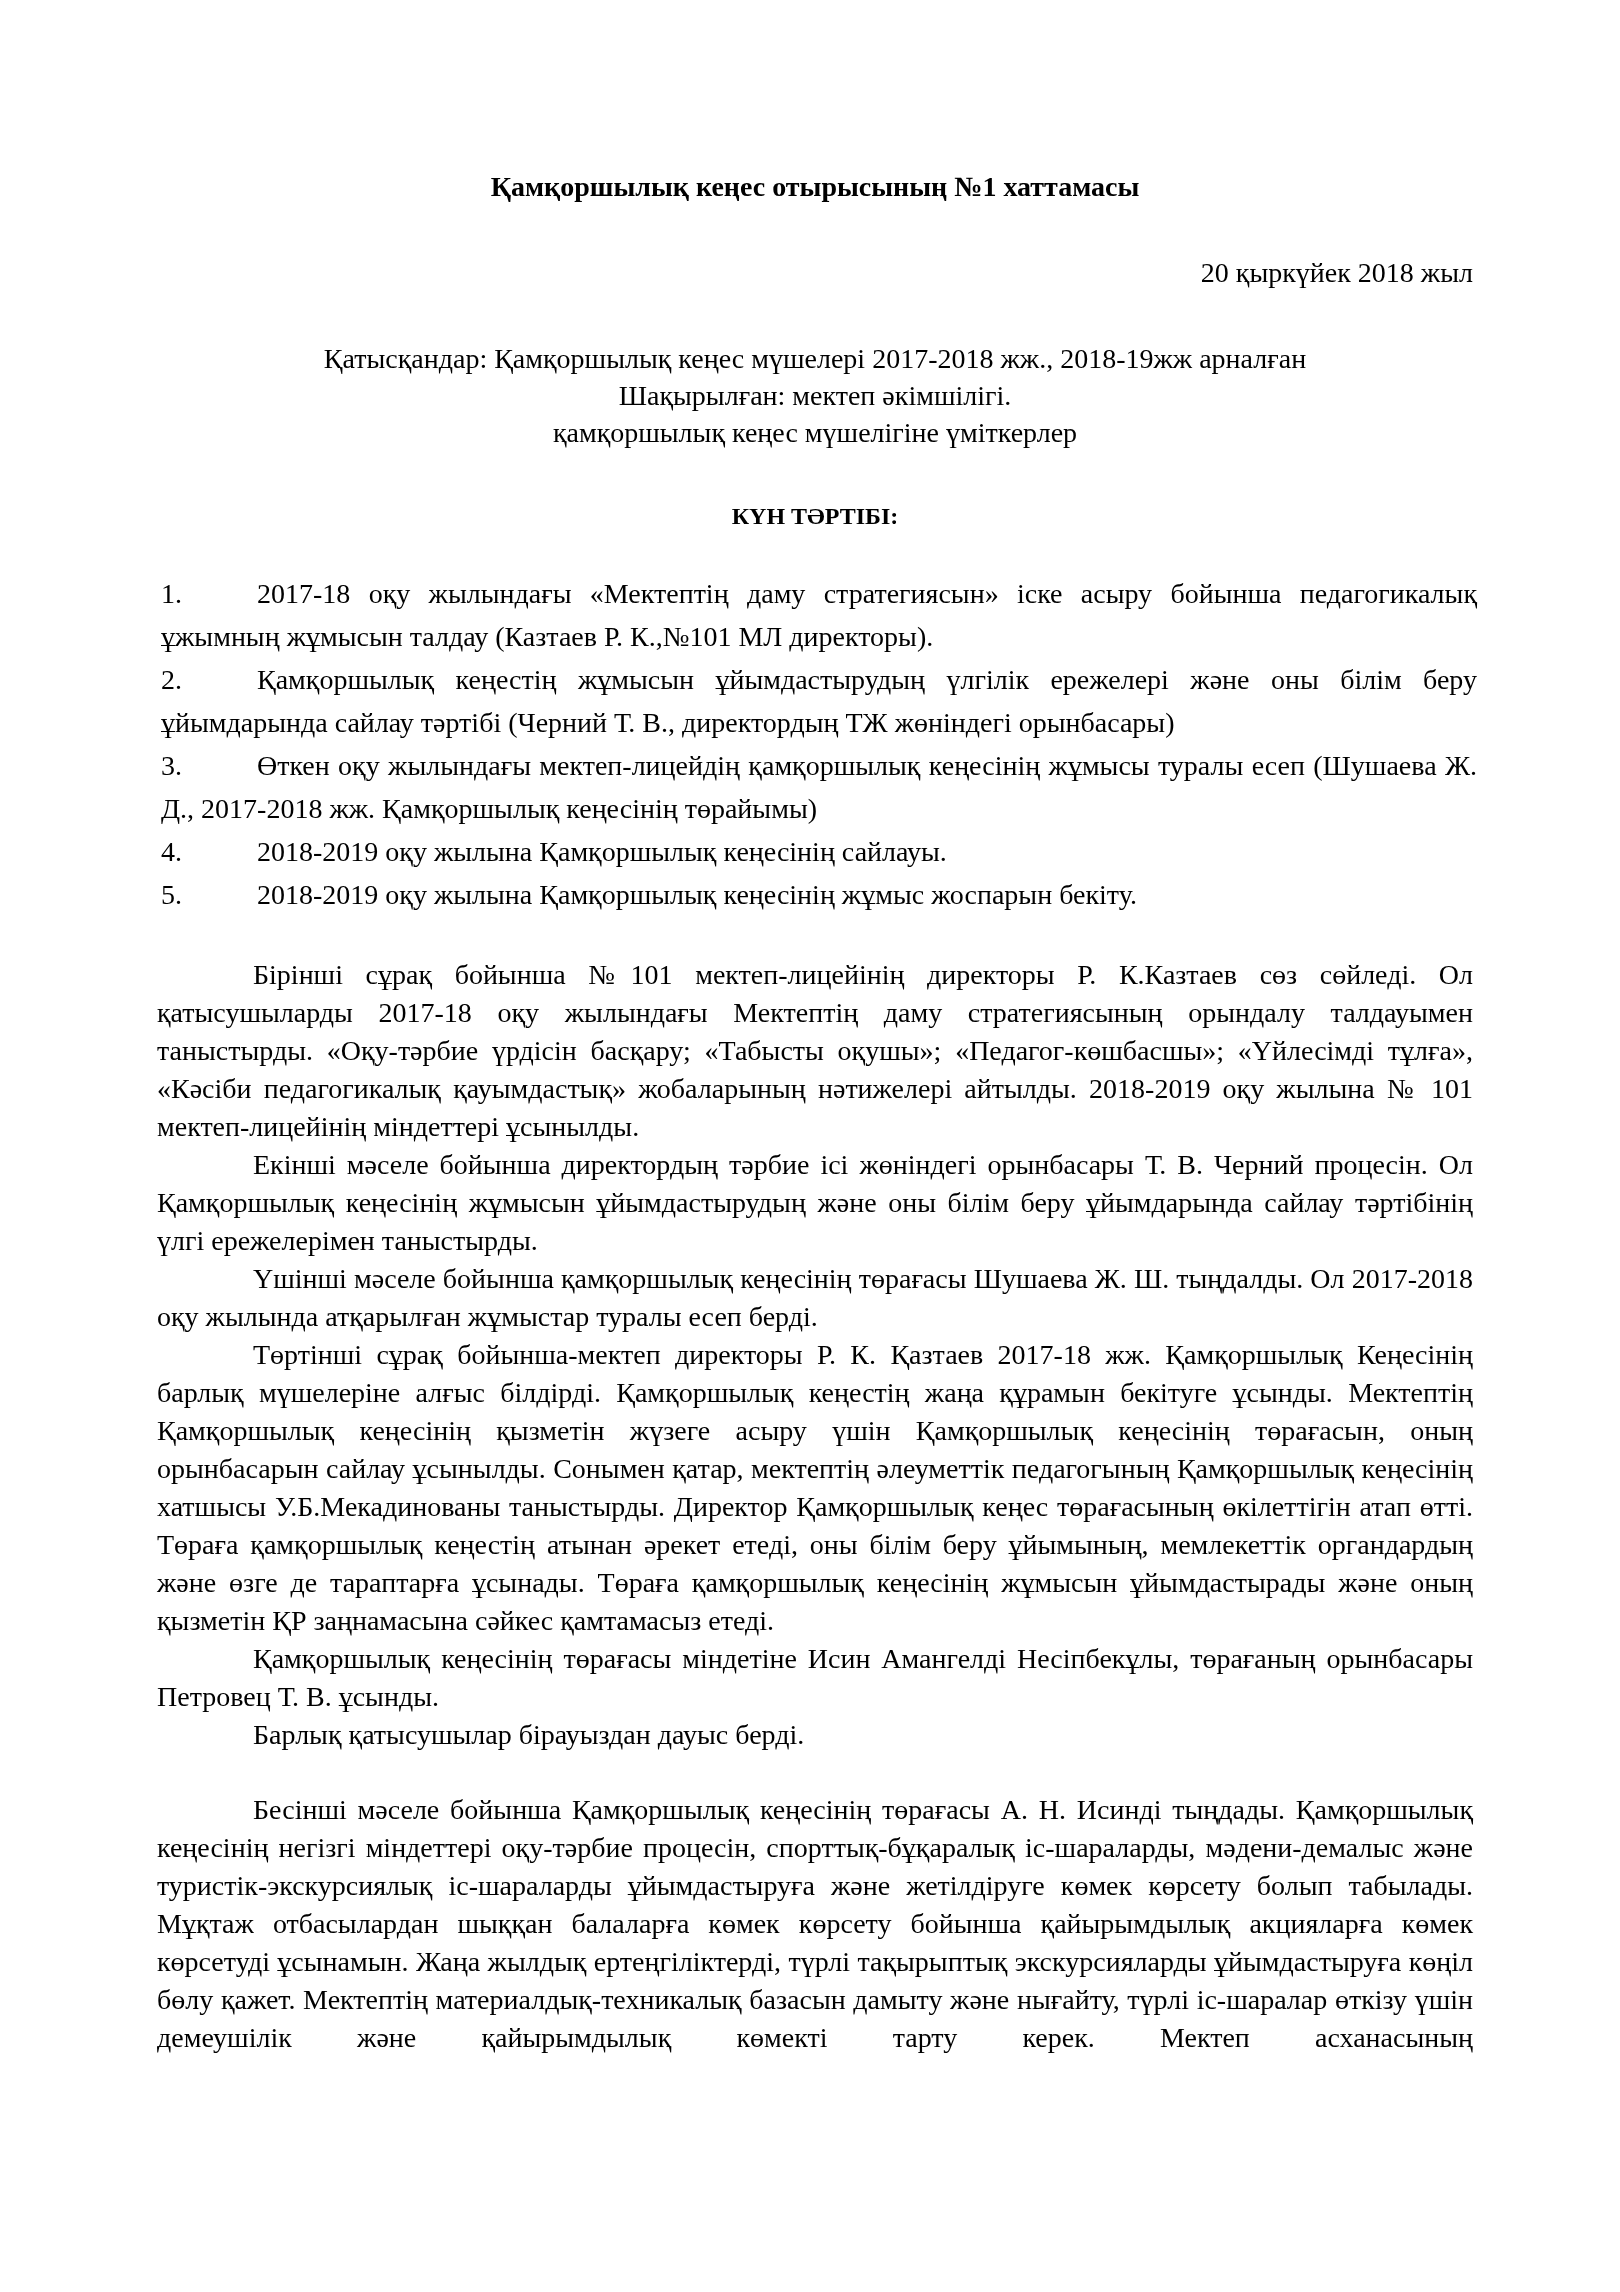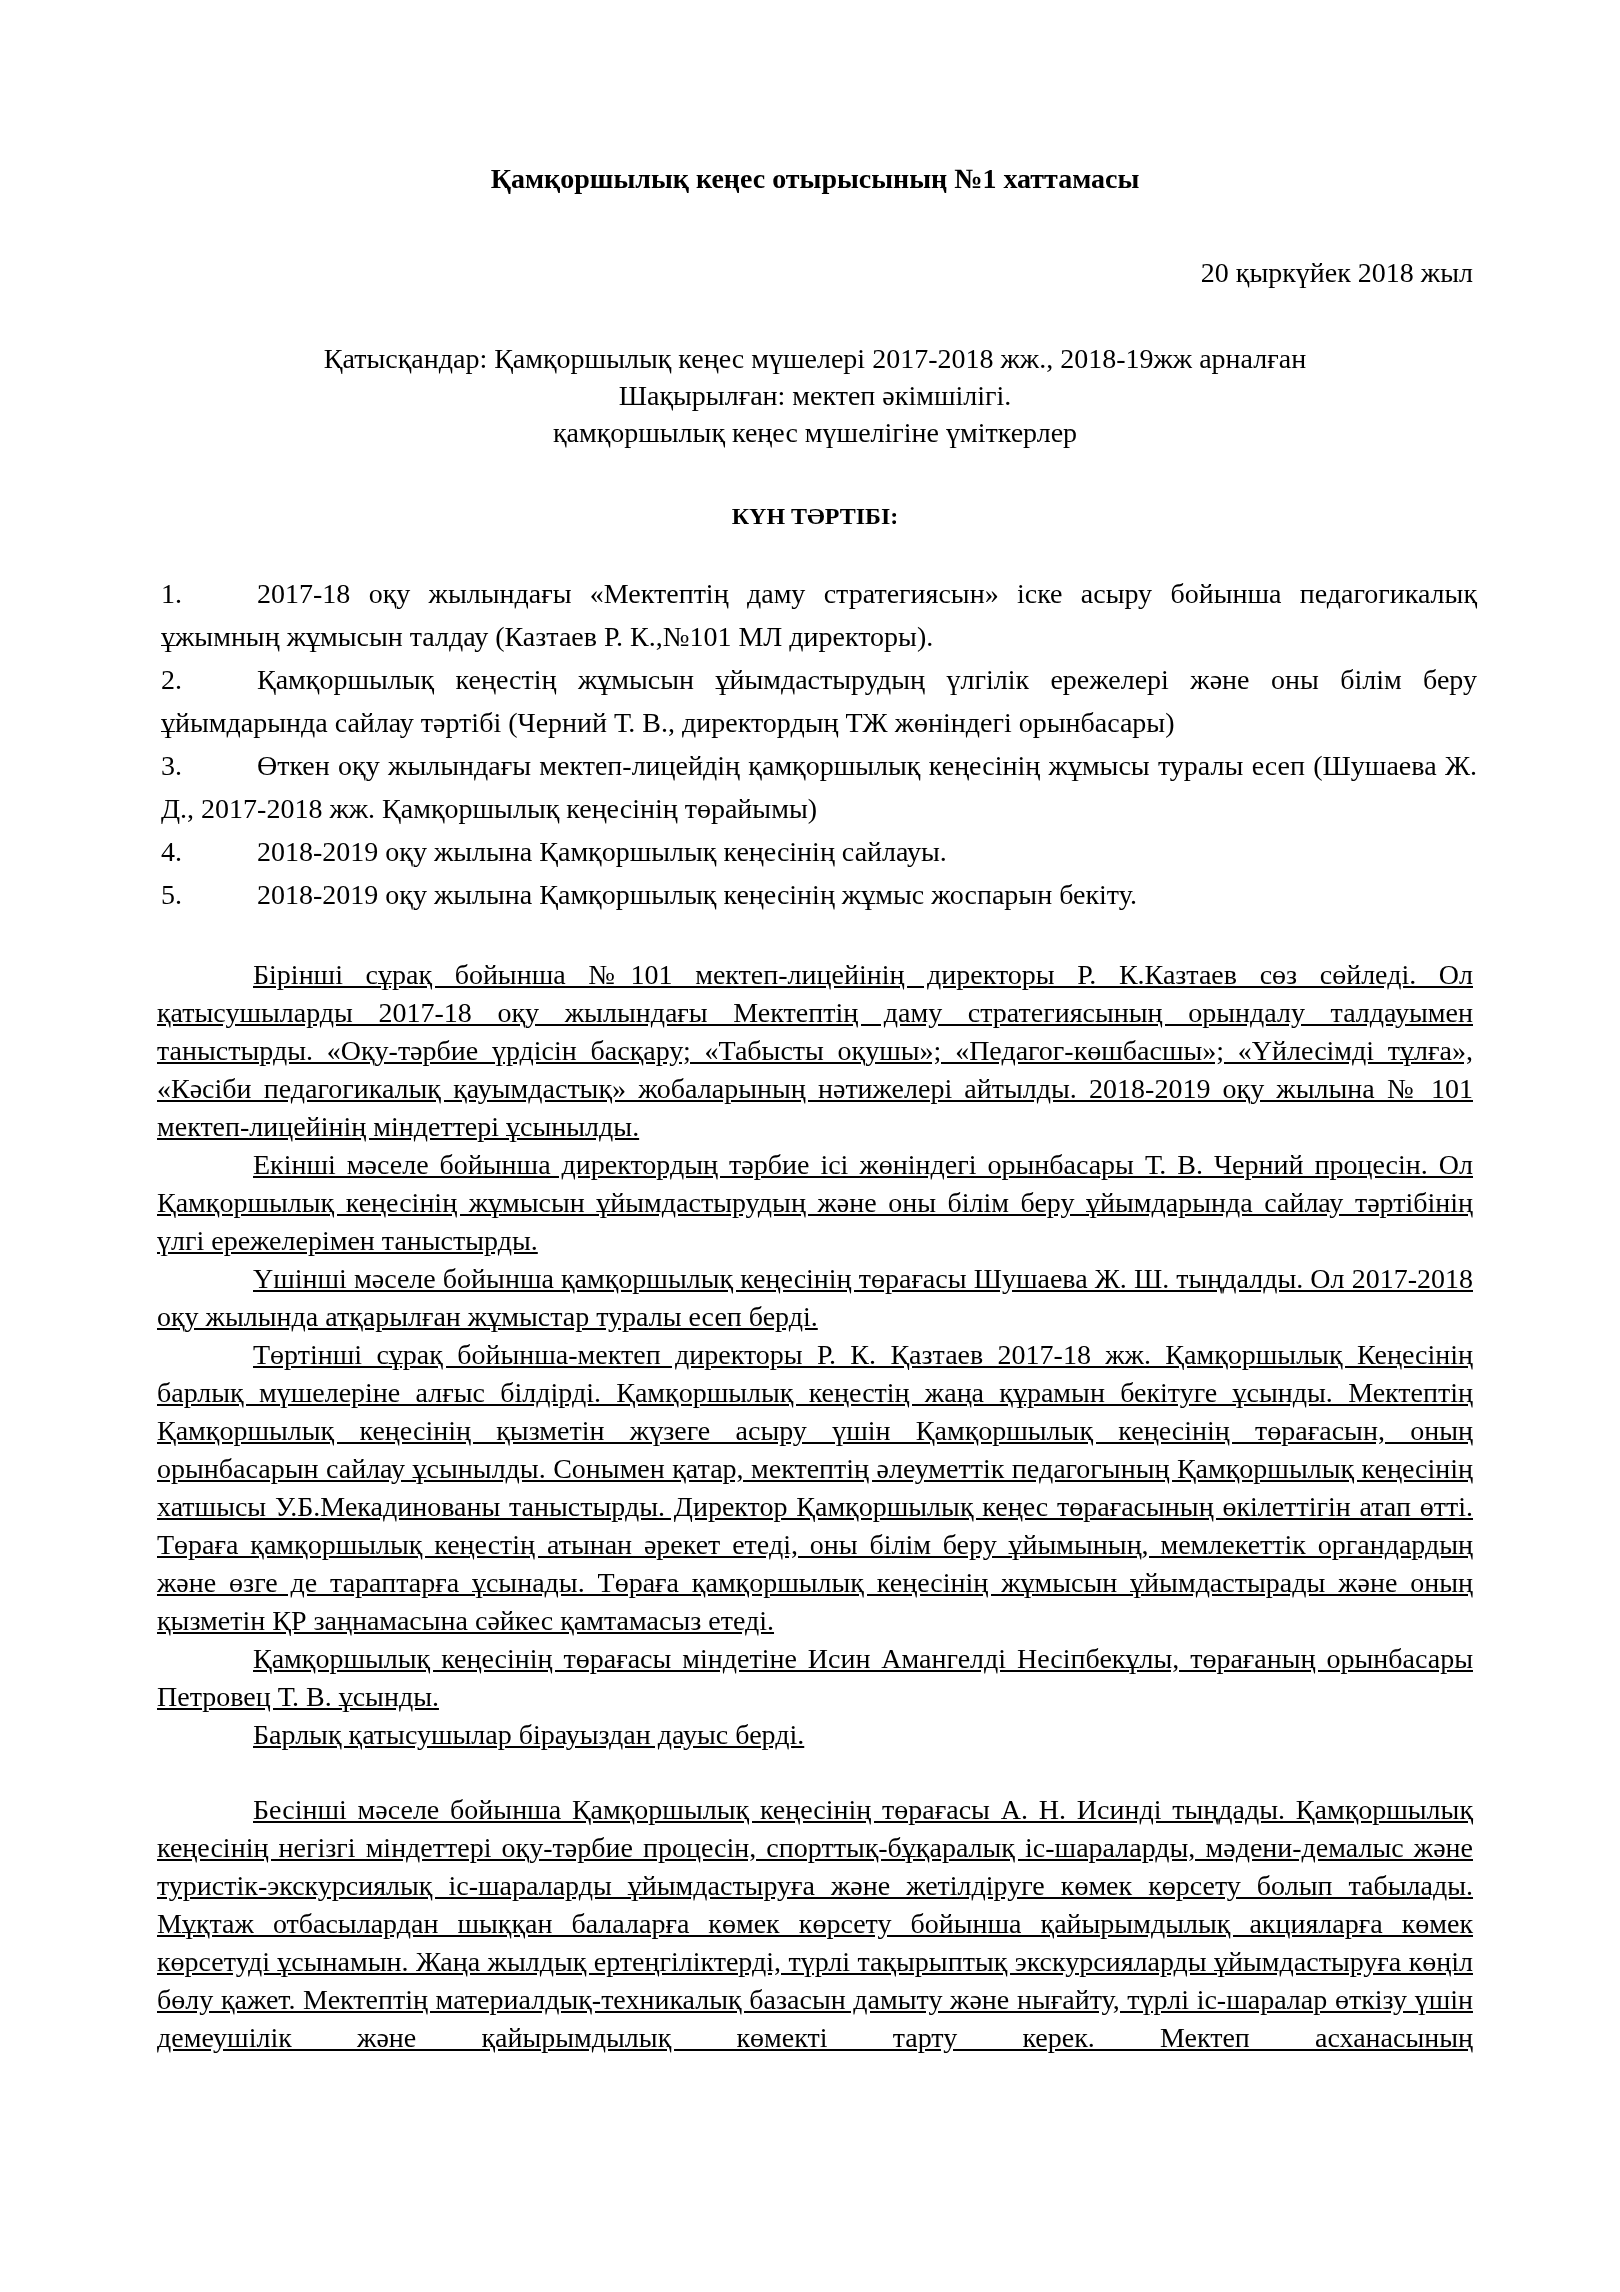--- a/index.html
+++ b/index.html
@@ -16,21 +16,21 @@
       color: #000000;
     }
     .page {
       position: absolute;
       left: 157px;
       top: 0;
       width: 1316px;
     }
     .title {
       position: absolute;
-      top: 159px;
+      top: 167px;
       left: 0;
       width: 100%;
       text-align: center;
       font-weight: bold;
       font-size: 28px;
       line-height: 39px;
       margin: 0;
     }
     .date {
       position: absolute;
@@ -85,21 +85,20 @@
       top: 956px;
       left: 0;
       width: 100%;
       font-size: 28px;
       line-height: 38px;
     }
     .body-text p {
       margin: 0;
       text-indent: 96px;
       text-align: justify;
-      text-decoration: underline;
     }
     .body-text p.gap-before {
       margin-top: 37px;
     }
     .body-text p.continues {
       text-align-last: justify;
     }
   </style>
 </head>
 <body>

